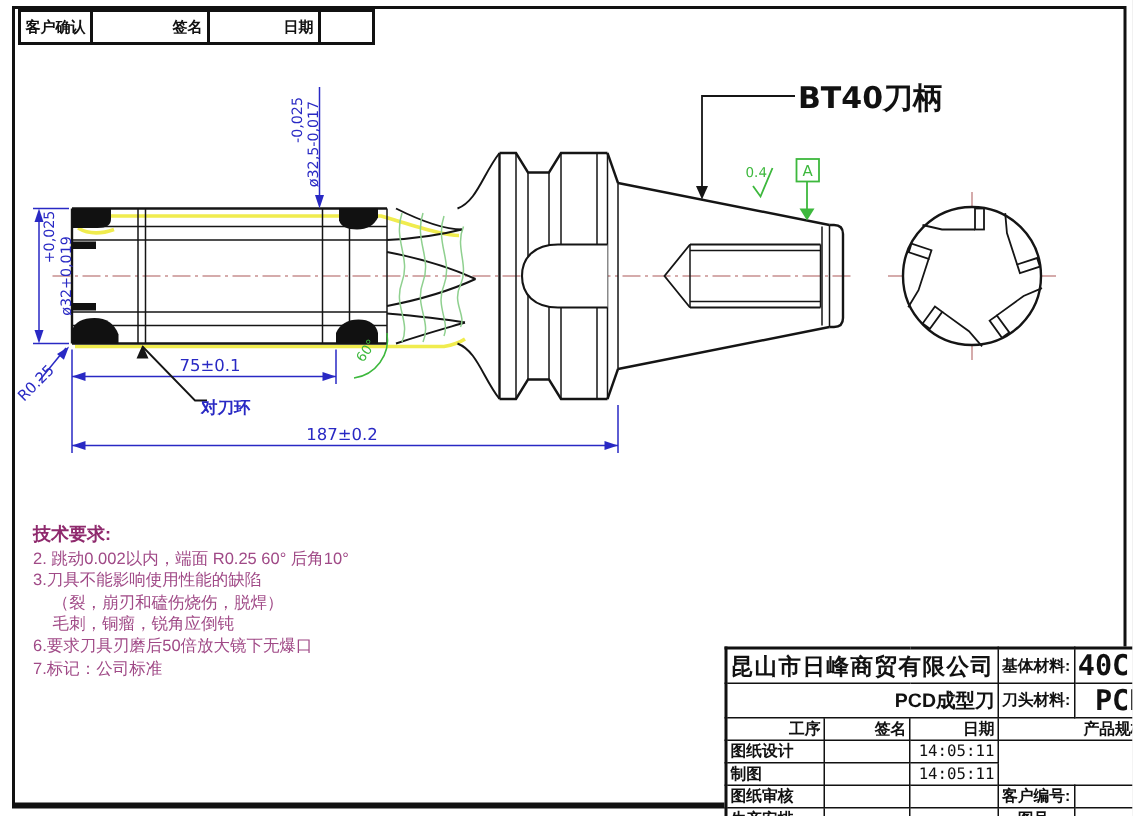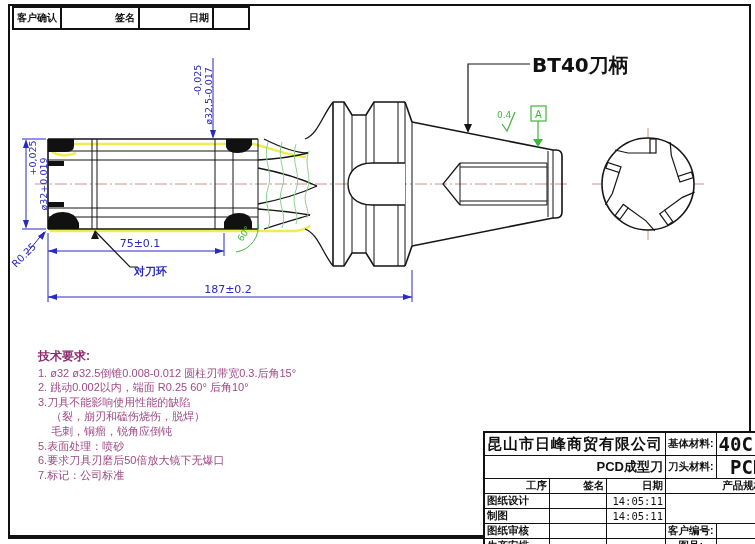--- a/index.html
+++ b/index.html
@@ -7,21 +7,21 @@
          font-family:"Liberation Sans","DejaVu Sans",sans-serif;}
   .abs{position:absolute;}
   svg{font-family:"DejaVu Sans","Liberation Sans",sans-serif;}
 
   
   #cust{left:12px;top:6px;border-collapse:collapse;table-layout:fixed;}
   #cust td{border:2px solid #111;height:20px;font-size:10px;font-weight:bold;
            color:#111;padding:0 3px;white-space:nowrap;text-align:right;}
 
   
-  #tech{left:38px;top:349px;width:345px;color:#a04a87;font-size:11px;line-height:14.6px;}
+  #tech{left:22px;top:349px;width:345px;color:#a04a87;font-size:11px;line-height:14.6px;}
   #tech .hd{font-weight:bold;color:#8f2a6d;font-size:12px;margin-bottom:2px;}
   #tech .cont{padding-left:13px;}
 
   
   #tb{left:483px;top:431px;border-collapse:collapse;table-layout:fixed;background:#fff;}
   #tb td{border:1px solid #111;padding:0 2px;font-size:10.5px;color:#111;
          text-align:right;white-space:nowrap;overflow:hidden;}
   #tb{border:2px solid #111;}
   #tb .company{font-size:15px;font-weight:bold;letter-spacing:1px;height:22px;}
   #tb .product{font-size:13px;font-weight:bold;height:21px;}
@@ -220,26 +220,24 @@
       <td style="width:40px">客户确认</td>
       <td style="width:70px">签名</td>
       <td style="width:66px">日期</td>
       <td style="width:28px"></td>
     </tr>
   </tbody>
     </table>
 
   <div id="tech" class="abs">
     <div class="hd">技术要求:</div>
-    <div>1.  ø32 ø32.5倒锥0.008-0.012  圆柱刃带宽0.3.后角15°</div>
     <div>2.  跳动0.002以内，端面 R0.25 60° 后角10°</div>
     <div>3.刀具不能影响使用性能的缺陷</div>
     <div class="cont">（裂，崩刃和磕伤烧伤，脱焊）</div>
     <div class="cont">毛刺，铜瘤，锐角应倒钝</div>
-    <div>5.表面处理：喷砂</div>
     <div>6.要求刀具刃磨后50倍放大镜下无爆口</div>
     <div>7.标记：公司标准</div>
   </div>
 
   <table id="tb" class="abs">
     <colgroup>
       <col style="width:62px">
         <col style="width:54px">
         <col style="width:45px">
       <col style="width:55px">

